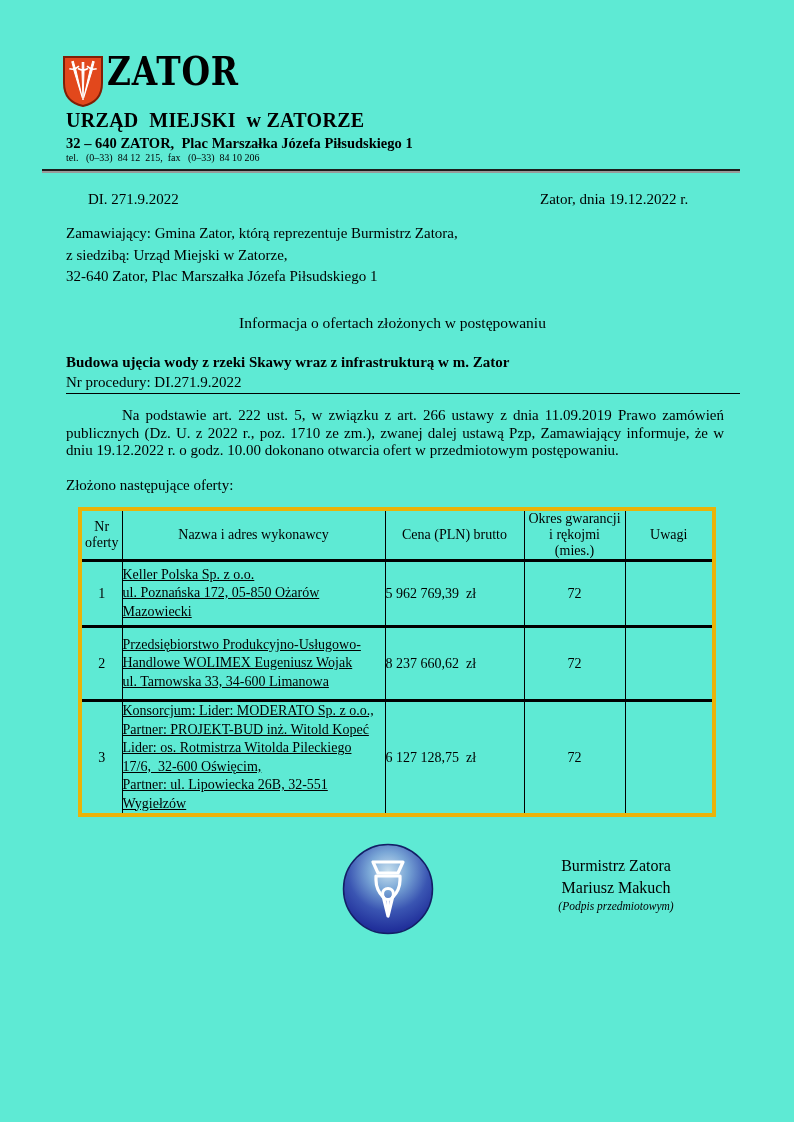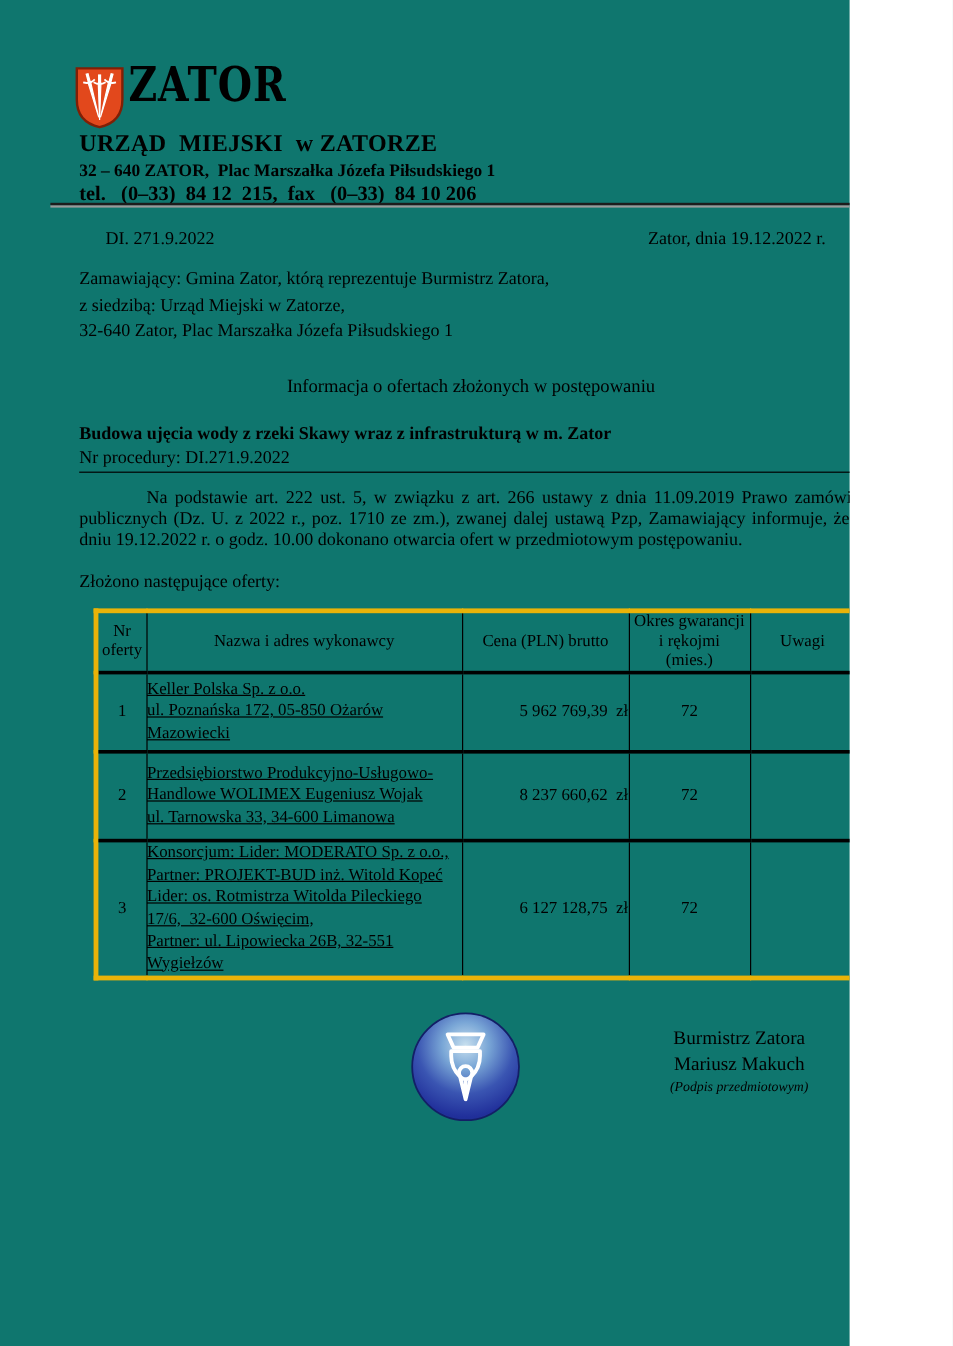--- a/index.html
+++ b/index.html
@@ -1,39 +1,39 @@
 <!DOCTYPE html>
 <html><head>
 <meta charset="utf-8">
 <style>
   * { box-sizing: border-box; }
   html, body { margin: 0; padding: 0; background: #ffffff; }
   .page {
     position: relative;
-    width: 708px;
+    width: 794px;
     height: 1122px;
-    background: #0f766e;
+    background: #5eead4;
     font-family: "Liberation Serif", serif;
     color: #000;
     overflow: hidden;
   }
   .abs { position: absolute; }
 
   
   .shield { left: 62px; top: 55px; }
   .logo-text {
     left: 107px; top: 50px;
     font-family: "DejaVu Serif", serif;
     font-weight: bold; font-size: 40px; line-height: 42px;
     transform: scaleX(0.82); transform-origin: left top;
     letter-spacing: 1px;
   }
   .org-name  { left: 66px; top: 109px; font-size: 20px; font-weight: bold; white-space: pre; letter-spacing: 0.3px; }
   .org-addr  { left: 66px; top: 135px; font-size: 14.5px; font-weight: bold; white-space: pre; }
-  .org-phone { left: 66px; top: 152px; font-size: 17px; font-weight: bold; white-space: pre; }
+  .org-phone { left: 66px; top: 152px; font-size: 10px; font-weight: normal; white-space: pre; }
   .rule-thick { left: 42px; top: 169px; width: 698px; height: 2px; background: #1c1c1c; box-shadow: 0 2px 0 0 #9a9a9a; }
 
   .ref        { left: 88px;  top: 191px; font-size: 15px; white-space: pre; }
   .place-date { left: 540px; top: 191px; font-size: 15px; white-space: pre; }
 
   .recipient { left: 66px; top: 223px; font-size: 15px; line-height: 21.5px; }
 
   .doc-title { left: 0; top: 314px; width: 737px; text-align: center; font-size: 15.5px; padding-left: 48px; }
 
   .subject-name { left: 66px; top: 354px; font-size: 15px; font-weight: bold; }
@@ -58,21 +58,21 @@
   table.offers thead tr { height: 50px; }
   table.offers thead th { text-align: center; line-height: 16px; border-bottom: 3px solid #000; }
   table.offers tbody tr td { border-top: 3px solid #000; }
   table.offers tbody tr:first-child td { border-top: none; }
   tr.row-1 { height: 66px; }
   tr.row-2 { height: 74px; }
   tr.row-3 { height: 112px; }
   td.cell-nr { text-align: center; }
   td.cell-name { padding: 5px 4px 5px 10px; text-decoration: underline; }
   td.cell-name .cell-line { white-space: pre; line-height: 18.5px; overflow: visible; }
-  td.cell-price { text-align: right; padding-right: 10px; white-space: pre; }
+  td.cell-price { text-align: left; padding-right: 10px; white-space: pre; }
   td.cell-warranty { text-align: center; }
 
   
   .stamp-icon { left: 342px; top: 843px; }
   .stamp-text {
     left: 447px; top: 846px; width: 130px;
     font-family: "DejaVu Sans", sans-serif;
     font-size: 11px; line-height: 13px; color: #1a1a1a;
   }
   .stamp-text .blk { margin: 0 0 13px 0; }

